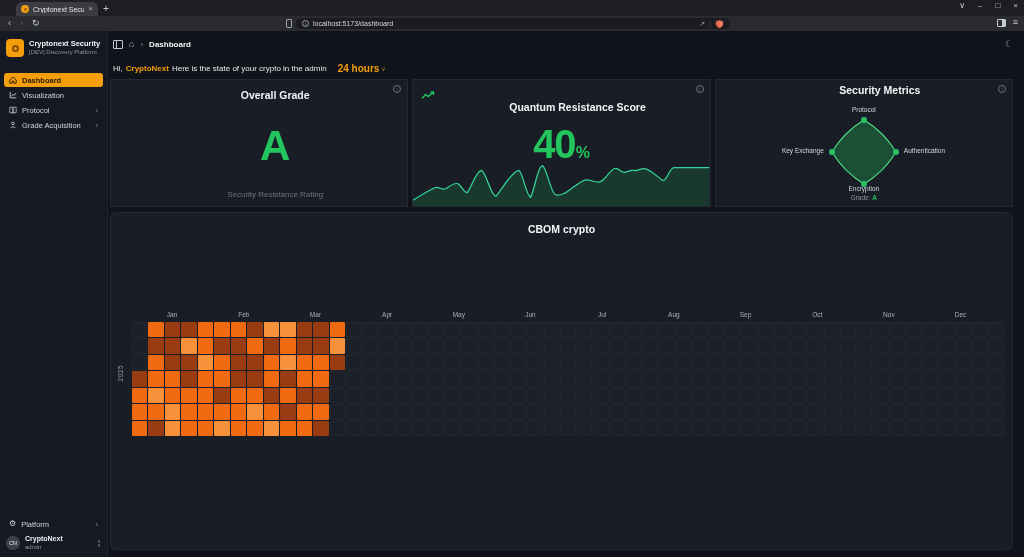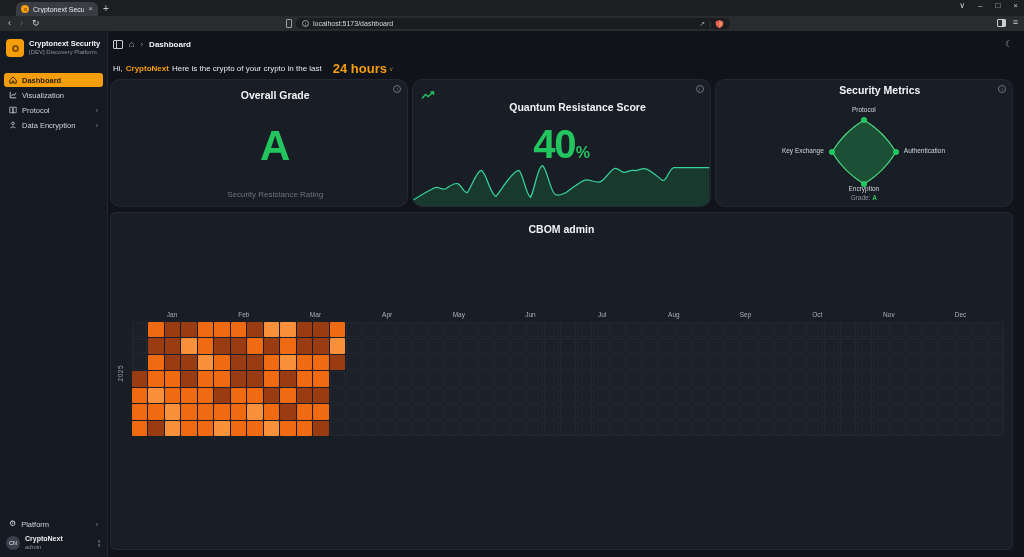--- a/index.html
+++ b/index.html
@@ -54,25 +54,25 @@
   .main-topbar { height:26px; display:flex; align-items:center; gap:6px; padding-left:3px; color:#d4d7dc; }
   .panel-toggle { width:10px; height:9px; border:1px solid #c5c9cf; border-radius:1px; position:relative; }
   .panel-toggle::after { content:""; position:absolute; left:2px; top:0; width:1px; height:100%; background:#c5c9cf; }
   .home-glyph { font-size:9px; color:#c5c9cf; line-height:1; }
   .crumb-sep { font-size:8px; color:#8b919b; }
   .crumb { font-size:8px; font-weight:bold; color:#f3f4f6; }
   .topbar-right { margin-left:auto; font-size:9px; color:#9aa0a8; }
   .greeting { height:22px; display:flex; align-items:center; gap:3px; padding-left:3px; font-size:8px; color:#e5e7eb; }
   .orange { color:#f59e0b; font-weight:bold; }
   .range-select { display:flex; align-items:center; gap:2px; margin-left:8px; }
-  .range-label { font-size:13px; font-weight:bold; color:#f59e0b; }
+  .range-label { font-size:10px; font-weight:bold; color:#f59e0b; }
   .range-chev { font-size:6px; color:#b08420; }
 
   .cards-row { display:flex; gap:4px; height:128px; }
-  .card { position:relative; flex:1; background:#191d26; border:1px solid rgba(255,255,255,0.05); border-radius:10px; overflow:hidden;padding-left:32px; }
+  .card { position:relative; flex:1; background:#191d26; border:1px solid rgba(255,255,255,0.05); border-radius:0; overflow:hidden;padding-left:32px; }
   .card-title { text-align:center; font-size:10.5px; font-weight:bold; color:#f3f4f6; }
   .info-btn { position:absolute; top:5px; right:6px; width:8px; height:8px; border:1px solid #6b7280; border-radius:50%; color:#6b7280; font-size:5px; font-style:normal; display:flex; align-items:center; justify-content:center; }
 
   .card-grade { display:flex; flex-direction:column; }
   .card-grade .card-title { margin-top:9px; }
   .grade-letter { flex:1; display:flex; align-items:center; justify-content:center; font-size:42px; font-weight:bold; color:#22c55e; }
   .grade-caption { text-align:center; font-size:8px; color:#6b7280; margin-bottom:7px; }
 
   .card-score .card-title { margin-top:21px; }
   .trend-icon { position:absolute; top:6px; left:8px; }
@@ -180,21 +180,21 @@
               <path d="M1,1.5 H4.4 C4.8,1.5 5,1.8 5,2 V9 C5,8.6 4.6,8.4 4.3,8.4 H1 Z M9,1.5 H5.6 C5.2,1.5 5,1.8 5,2 V9 C5,8.6 5.4,8.4 5.7,8.4 H9 Z" fill="none" stroke="currentColor" stroke-width="0.9"></path>
             </svg>
           <span>Protocol</span>
           <span class="chev">›</span>
         </div>
         <div class="nav-item">
           <svg width="8" height="8" viewBox="0 0 10 10">
               <circle cx="5" cy="3" r="1.7" fill="none" stroke="currentColor" stroke-width="1"></circle>
               <path d="M1.8,9 C2.2,6.8 7.8,6.8 8.2,9" fill="none" stroke="currentColor" stroke-width="1"></path>
             </svg>
-          <span>Data Encryption</span>
+          <span>Grade Acquisition</span>
           <span class="chev">›</span>
         </div>
       </nav>
 
       <div class="sidebar-bottom">
         <div class="nav-item">
           <span style="font-size:8px;line-height:1;">⚙</span>
           <span>Platform</span>
           <span class="chev">›</span>
         </div>
@@ -218,21 +218,21 @@
         <span class="panel-toggle"></span>
         <span class="home-glyph">⌂</span>
         <span class="crumb-sep">›</span>
         <span class="crumb">Dashboard</span>
         <span class="topbar-right">☾</span>
       </div>
 
       <div class="greeting">
         <span>Hi,</span>
         <span class="orange">CryptoNext</span>
-        <span>Here is the crypto of your crypto in the last</span>
+        <span>Here is the state of your crypto in the admin</span>
         <span class="range-select">
           <span class="range-label">24 hours</span>
           <span class="range-chev">∨</span>
         </span>
       </div>
 
       <div class="cards-row">
 
         <div class="card card-grade">
           <div class="card-title">Overall Grade</div>
@@ -275,21 +275,21 @@
               <circle cx="3" cy="35" r="3" fill="#22c55e"></circle>
             </svg>
             <span class="radar-grade">
               <span>Grade:</span> <b>A</b>
             </span>
           </div>
         </div>
       </div>
 
       <div class="big-card">
-        <div class="card-title">CBOM admin</div>
+        <div class="card-title">CBOM crypto</div>
         <div class="hm-months">
             <span class="hm-month" style="left: 4.6%;">Jan</span>
             <span class="hm-month" style="left: 12.82%;">Feb</span>
             <span class="hm-month" style="left: 21.04%;">Mar</span>
             <span class="hm-month" style="left: 29.26%;">Apr</span>
             <span class="hm-month" style="left: 37.48%;">May</span>
             <span class="hm-month" style="left: 45.7%;">Jun</span>
             <span class="hm-month" style="left: 53.92%;">Jul</span>
             <span class="hm-month" style="left: 62.14%;">Aug</span>
             <span class="hm-month" style="left: 70.36%;">Sep</span>

